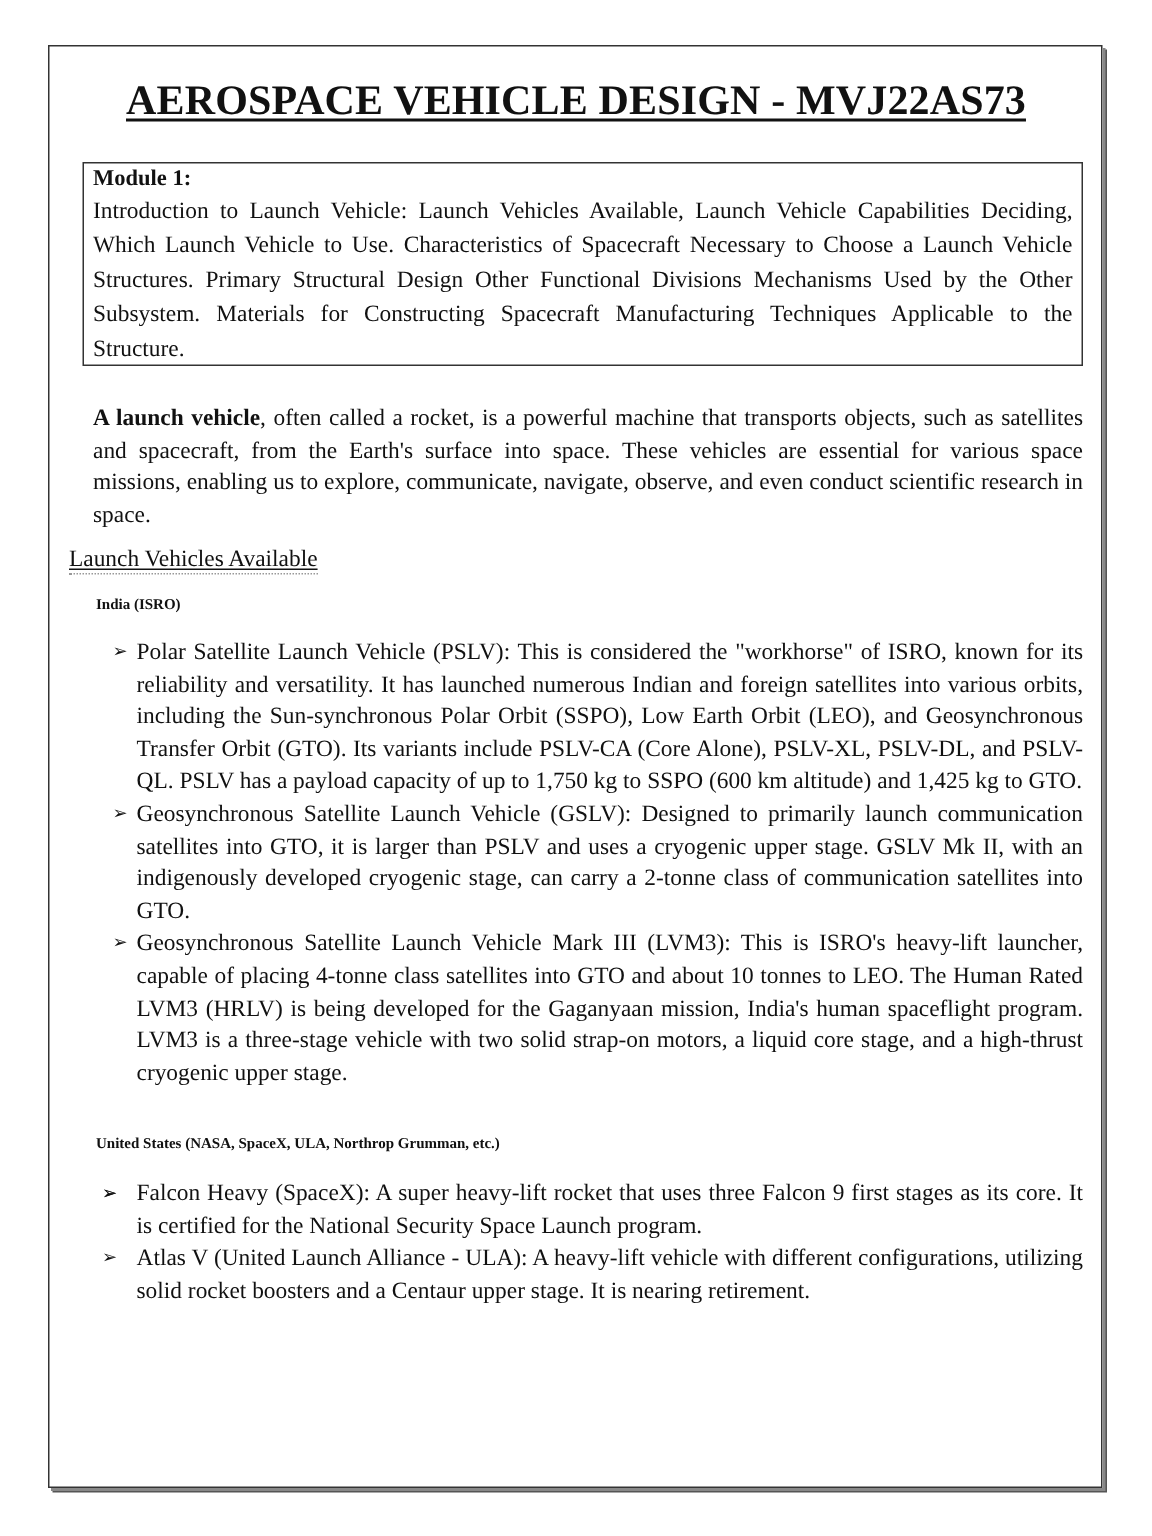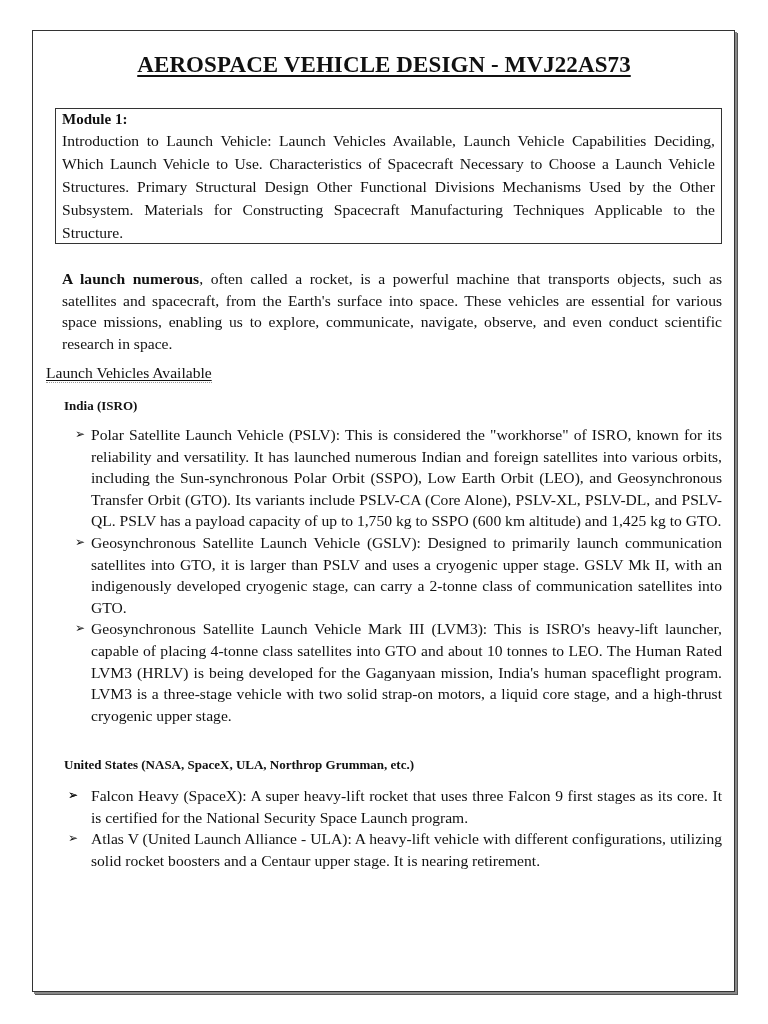--- a/index.html
+++ b/index.html
@@ -26,21 +26,21 @@
       box-sizing: border-box;
     }
     .doc-title {
       position: absolute;
       left: 0;
       top: 52px;
       width: 768px;
       text-align: center;
       font-family: "Liberation Serif", serif;
       font-weight: bold;
-      font-size: 23px;
+      font-size: 28px;
       letter-spacing: 0.1px;
       box-sizing: border-box;
     }
     .doc-title span {
       text-decoration: underline;
       text-underline-offset: 3px;
       text-decoration-thickness: 1.5px;
     }
     .module-box {
       position: absolute;
@@ -87,21 +87,21 @@
       font-weight: normal;
       font-size: 15.6px;
       border-bottom: 1px dotted #999999;
       text-decoration: underline;
       text-underline-offset: 2px;
     }
     .sub-heading {
       position: absolute;
       font-family: "Liberation Serif", serif;
       font-weight: bold;
-      font-size: 13px;
+      font-size: 10px;
     }
     .sub-heading.india { left: 64px; top: 398px; }
     .sub-heading.us { left: 64px; top: 757px; }
     .bullet-list {
       position: absolute;
       margin: 0;
       padding: 0;
       list-style: none;
       font-family: "Liberation Serif", serif;
       font-size: 15.6px;
@@ -131,21 +131,21 @@
 <div class="doc-title">
   <span>AEROSPACE VEHICLE DESIGN - MVJ22AS73</span>
 </div>
 
 <div class="module-box">
   <div class="module-heading">Module 1:</div>
   <div class="module-text">Introduction to Launch Vehicle: Launch Vehicles Available, Launch Vehicle Capabilities Deciding, Which Launch Vehicle to Use. Characteristics of Spacecraft Necessary to Choose a Launch Vehicle Structures. Primary Structural Design Other Functional Divisions Mechanisms Used by the Other Subsystem. Materials for Constructing Spacecraft Manufacturing Techniques Applicable to the Structure.</div>
 </div>
 
 <div class="intro">
-  <span class="lead">A launch numerous</span><span>, often called a rocket, is a powerful machine that transports objects, such as satellites and spacecraft, from the Earth's surface into space. These vehicles are essential for various space missions, enabling us to explore, communicate, navigate, observe, and even conduct scientific research in space.</span>
+  <span class="lead">A launch vehicle</span><span>, often called a rocket, is a powerful machine that transports objects, such as satellites and spacecraft, from the Earth's surface into space. These vehicles are essential for various space missions, enabling us to explore, communicate, navigate, observe, and even conduct scientific research in space.</span>
 </div>
 
 <div class="section-heading">Launch Vehicles Available</div>
 
 <div class="sub-heading india">India (ISRO)</div>
 
 <ul class="bullet-list india">
   <li class="bullet-item">
     <span class="bullet-icon">➢</span>
     <span>Polar Satellite Launch Vehicle (PSLV): This is considered the "workhorse" of ISRO, known for its reliability and versatility. It has launched numerous Indian and foreign satellites into various orbits, including the Sun-synchronous Polar Orbit (SSPO), Low Earth Orbit (LEO), and Geosynchronous Transfer Orbit (GTO). Its variants include PSLV-CA (Core Alone), PSLV-XL, PSLV-DL, and PSLV-QL. PSLV has a payload capacity of up to 1,750 kg to SSPO (600 km altitude) and 1,425 kg to GTO.</span>

